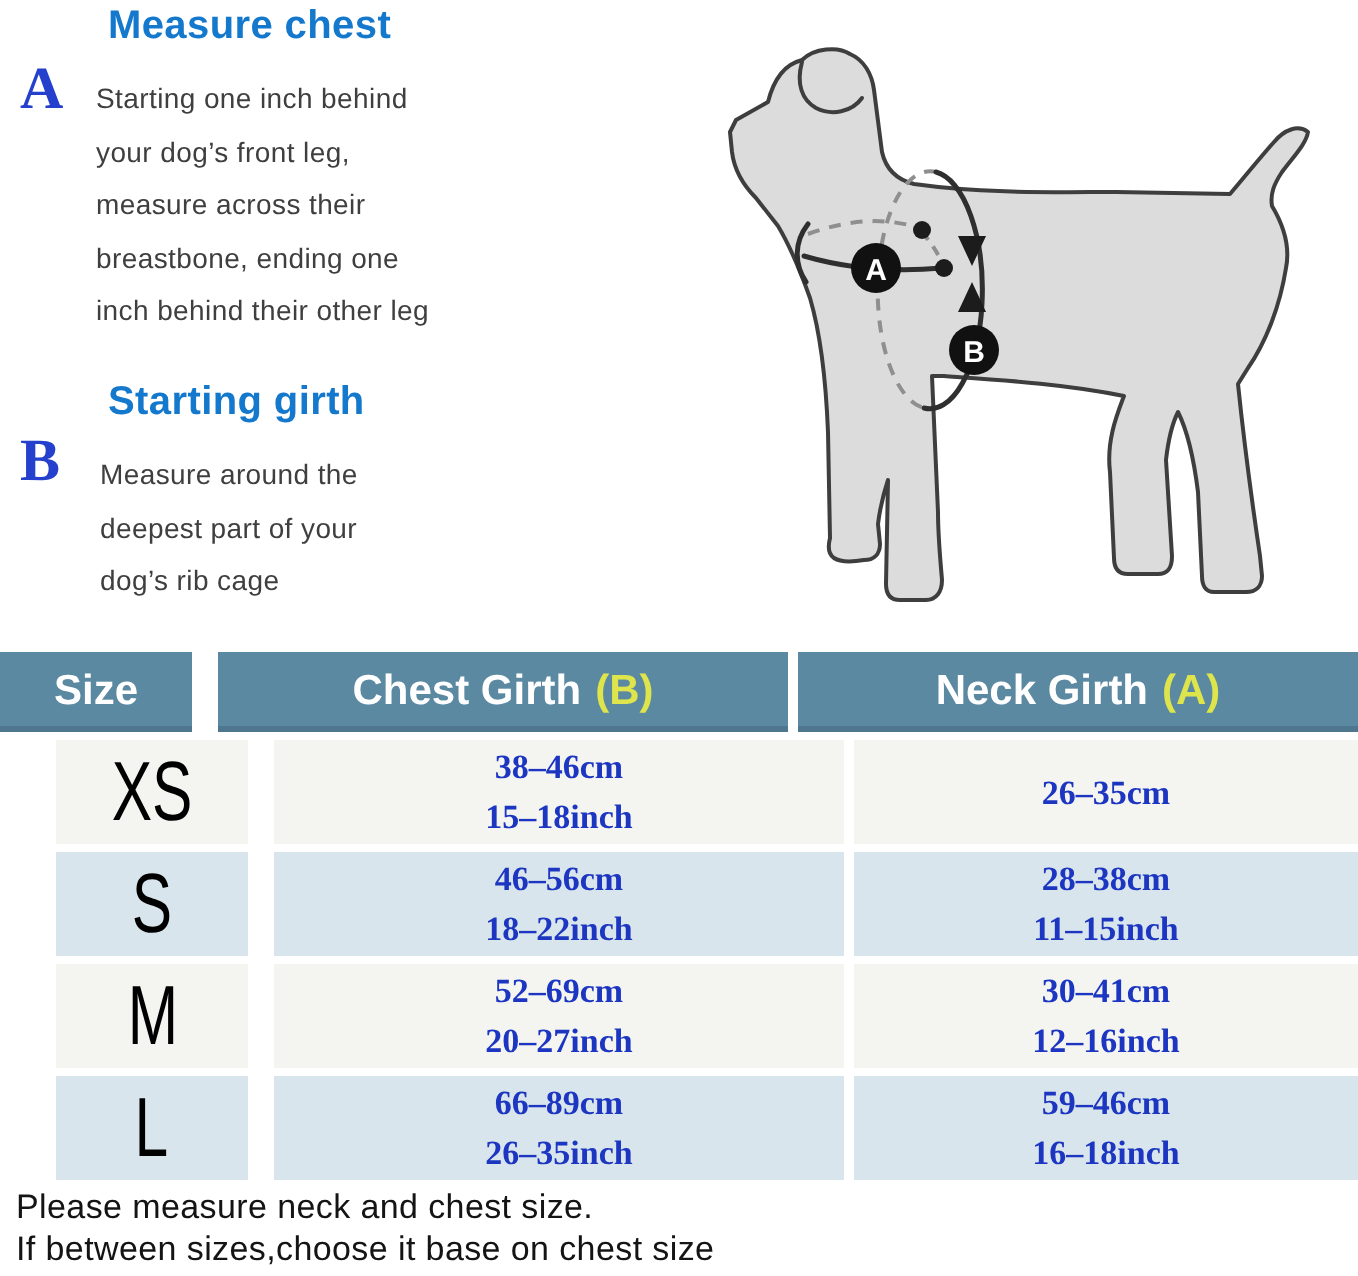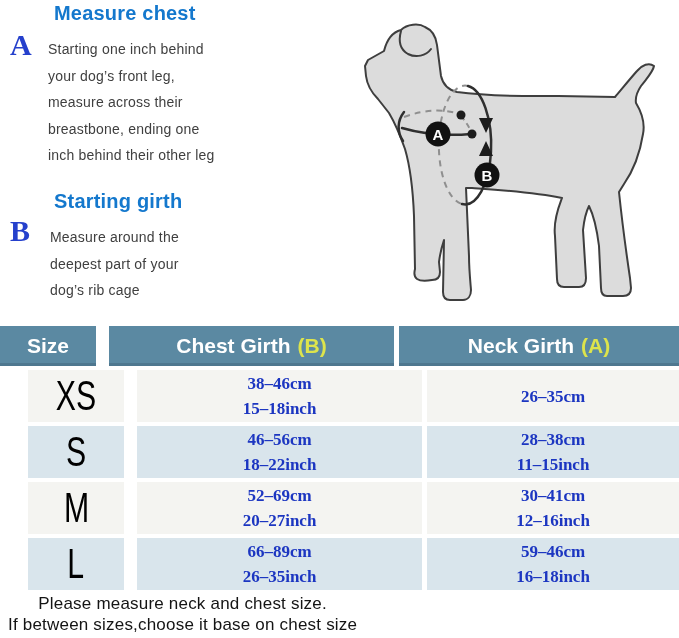--- a/index.html
+++ b/index.html
@@ -51,21 +51,21 @@
   .size-letter{
     font-size:42px;font-weight:400;color:#000;line-height:1;
     transform:scaleX(.72);display:inline-block;
   }
   .val{
     font-family:"Liberation Serif",serif;font-weight:700;font-size:17px;
     line-height:25px;color:#1c36c1;text-align:left;
   }
 
   
-  #notes{left:8px;top:593px;font-size:17px;line-height:21px;color:#141414;letter-spacing:.2px;text-align:center;}
+  #notes{left:8px;top:593px;font-size:17px;line-height:21px;color:#141414;letter-spacing:.2px;}
 </style>
 </head>
 <body>
 
 <div class="abs sec-title" id="chest-title">Measure chest</div>
 <div class="abs sec-key" id="chest-key">A</div>
 <div class="abs sec-body" id="chest-body">Starting one inch behind
 your dog’s front leg,
 measure across their
 breastbone, ending one

